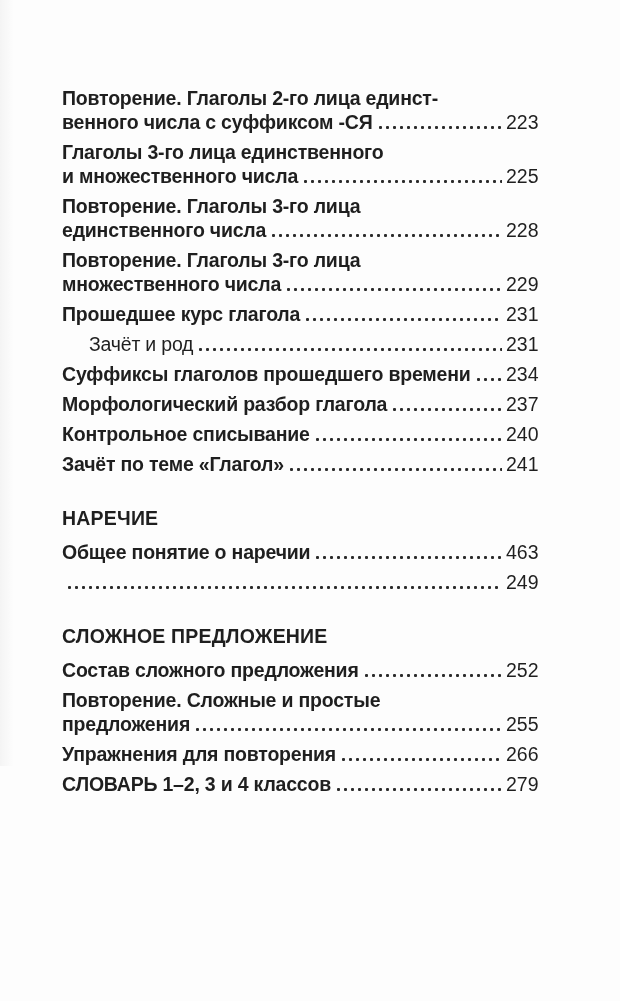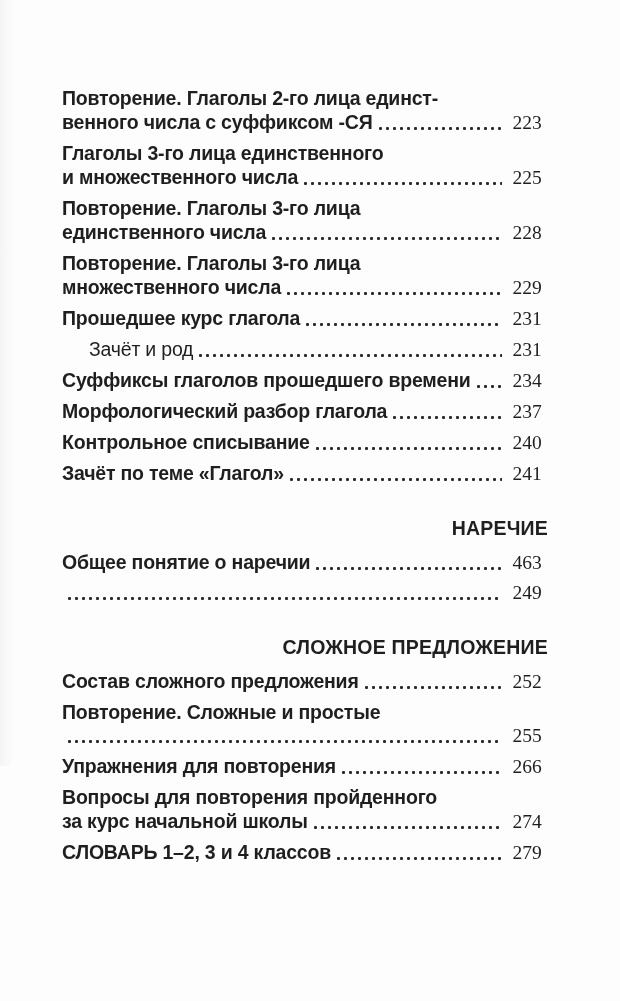--- a/index.html
+++ b/index.html
@@ -25,21 +25,21 @@
     top: 86px;
     left: 62px;
     right: 72px;
   }
   .toc-section { margin: 0; padding: 0; }
   .toc-section.gap-before { }
   .heading {
     font-size: 19.5px;
     line-height: 24px;
     font-weight: 700;
-    text-align: right;
+    text-align: left;
     letter-spacing: 0.2px;
     margin: 30px 0 10px 0;
   }
   .entry {
     margin: 0 0 6px 0;
     font-size: 19.5px;
     line-height: 24px;
     letter-spacing: -0.2px;
   }
   .entry.bold { font-weight: 700; }
@@ -58,24 +58,23 @@
     height: 7px;
     margin: 0 4px 3px 4px;
     background-image: radial-gradient(circle, #2b2b2b 1.35px, rgba(0,0,0,0) 1.6px);
     background-size: 7px 7px;
     background-position: left bottom;
     background-repeat: repeat-x;
   }
   .pg {
     flex: 0 0 auto;
     width: 42px;
-    text-align: center;
+    text-align: left;
     font-weight: 400;
     letter-spacing: 0;
-    font-family: Liberation Serif, serif;
   }
 </style>
 </head>
 <body>
 
 <div class="page">
   <div class="toc" id="toc-root">
       <section class="toc-section">
         <div class="entry bold">
           <div class="line">
@@ -183,41 +182,32 @@
             <span class="t">Состав сложного предложения</span>
             <span class="leader"></span>
             <span class="pg">252</span>
           </div>
         </div>
         <div class="entry bold">
           <div class="line">
             <span class="t">Повторение. Сложные и простые</span>
           </div>
           <div class="line">
+            <span class="t">предложения</span>
             <span class="leader"></span>
             <span class="pg">255</span>
           </div>
         </div>
       </section>
       <section class="toc-section gap-before">
         <div class="entry bold">
           <div class="line">
             <span class="t">Упражнения для повторения</span>
             <span class="leader"></span>
             <span class="pg">266</span>
-          </div>
-        </div>
-        <div class="entry bold">
-          <div class="line">
-            <span class="t">Вопросы для повторения пройденного</span>
-          </div>
-          <div class="line">
-            <span class="t">за курс начальной школы</span>
-            <span class="leader"></span>
-            <span class="pg">274</span>
           </div>
         </div>
         <div class="entry bold">
           <div class="line">
             <span class="t">СЛОВАРЬ 1–2, 3 и 4 классов</span>
             <span class="leader"></span>
             <span class="pg">279</span>
           </div>
         </div>
       </section>

